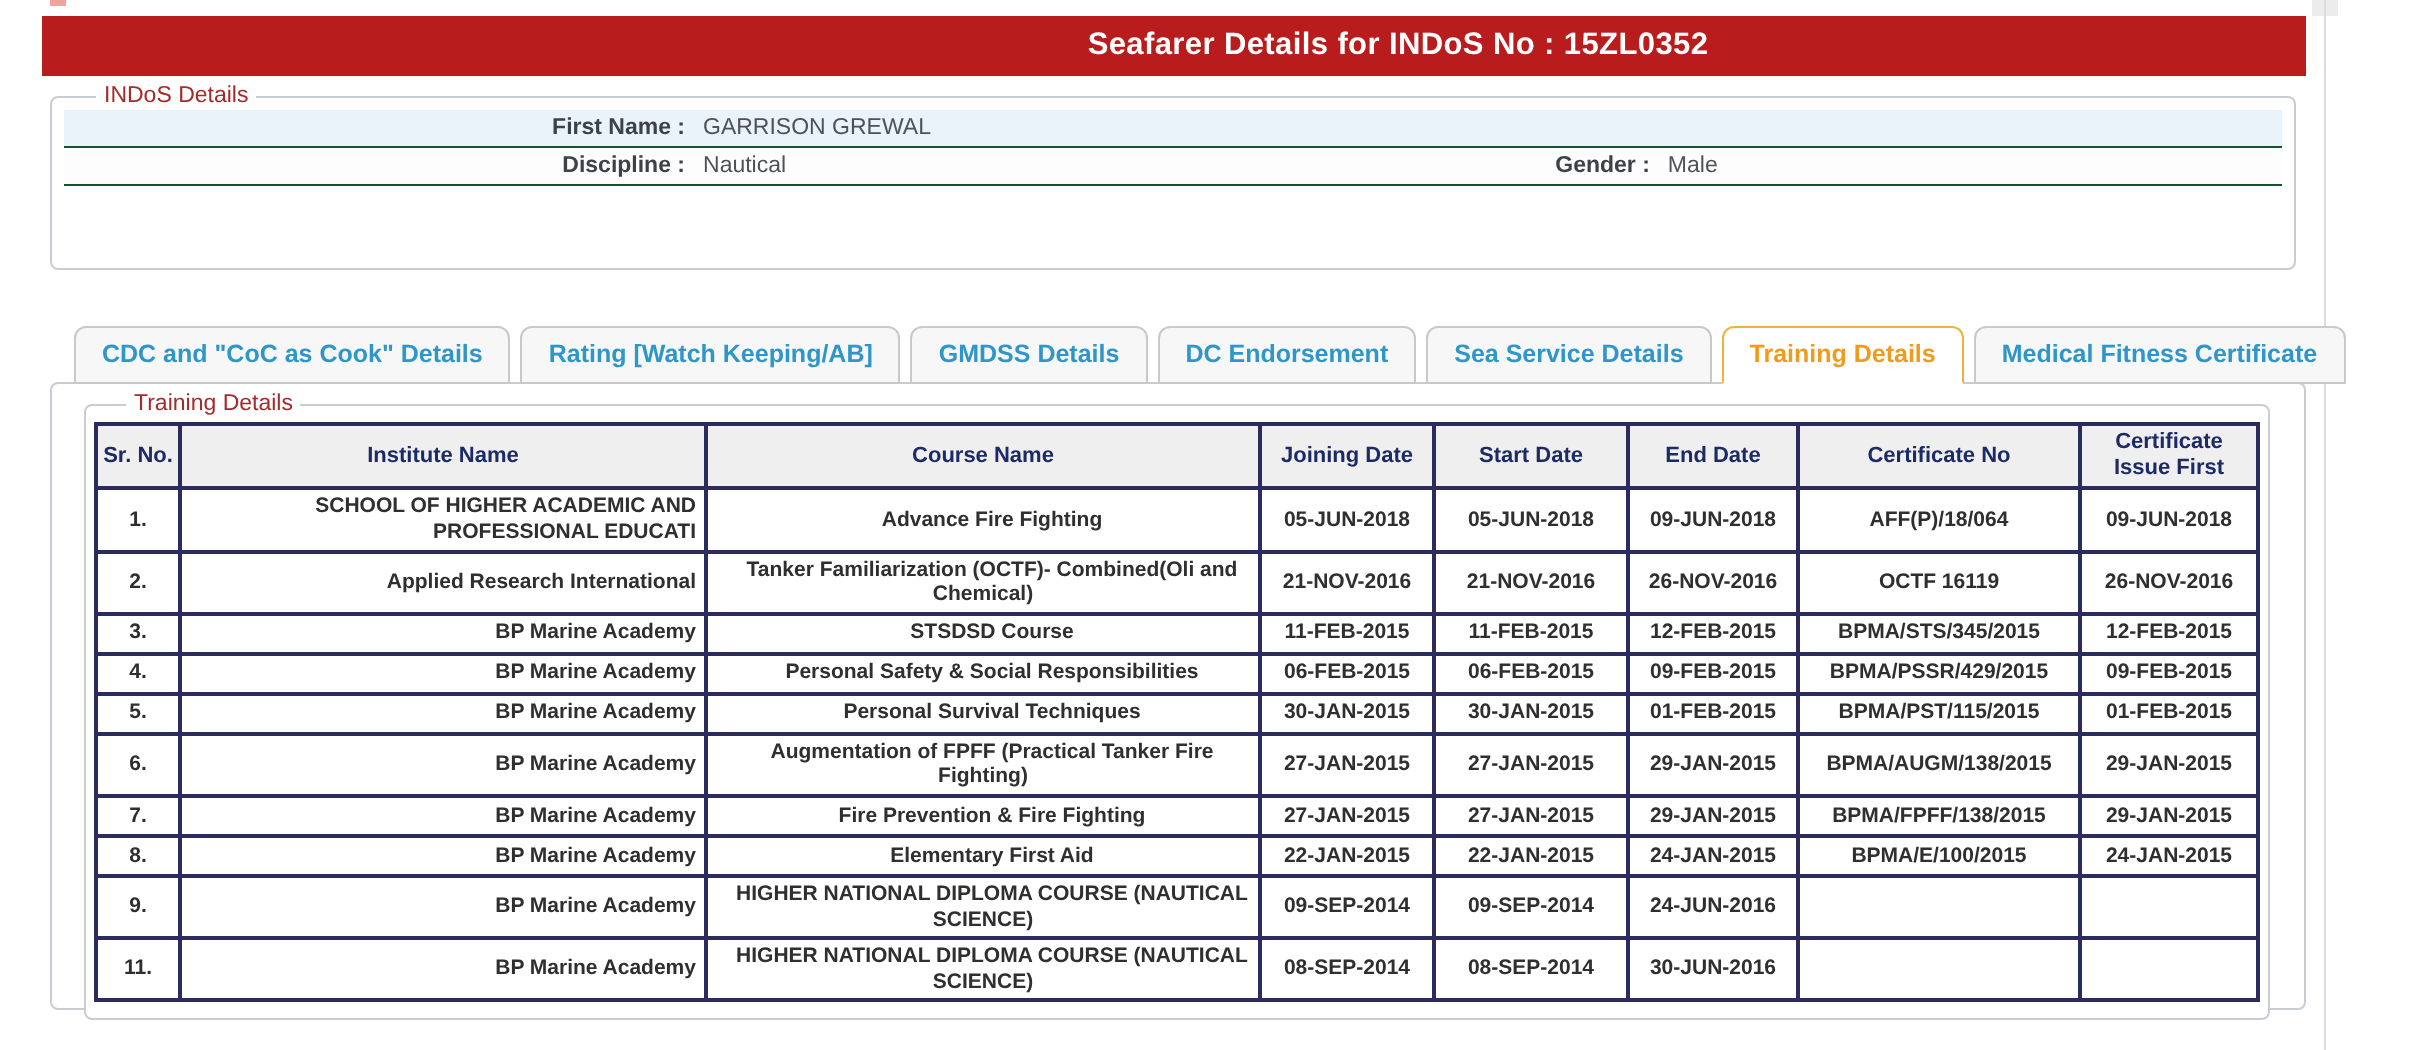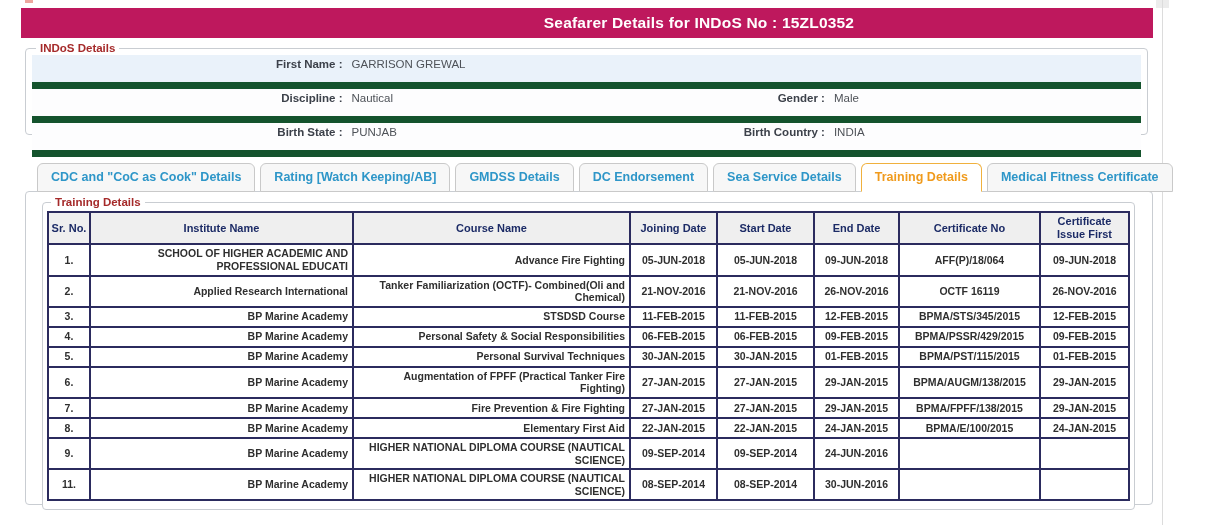--- a/index.html
+++ b/index.html
@@ -8,47 +8,47 @@
     position: relative;
     width: 1214px; height: 525px;
     background: #fff;
     font-family: "Liberation Sans", sans-serif;
     overflow: hidden;
   }
   
   .title-bar {
     position: absolute; left: 21px; top: 8px;
     width: 1132px; height: 30px;
-    background: #be185d;
+    background: #b91c1c;
     color: #ffffff;
     font-weight: bold; font-size: 15.5px; line-height: 30px;
     text-align: center; text-indent: 224px;
     letter-spacing: .2px;
   }
   
   fieldset {
     border: 1px solid #c9cdd2;
     border-radius: 4px;
     background: #fff;
   }
   legend {
-    font-size: 11.5px; font-weight: bold;
+    font-size: 11.5px; font-weight: normal;
     color: #a52a2a;
-    padding: 0 4px; margin-left: 4px;
+    padding: 0 4px; margin-left: 16px;
     white-space: nowrap;
   }
   .indos-fieldset {
     position: absolute; left: 25px; top: 42px;
     width: 1123px; height: 93px;
     padding: 1px 6px 2px 6px;
   }
   .indos-row {
-    display: flex; height: 34px; line-height: 18px;
+    display: flex; height: 19px; line-height: 18px;
     font-size: 11.5px;
-    border-bottom: 7px solid #14532d;
+    border-bottom: 1px solid #14532d;
     background: #fdfdfe;
   }
   .indos-row.alt { background: #eaf2fa; }
   .half { display: flex; width: 50%; }
   .ind-label { font-weight: bold; color: #3c414a; text-align: right; }
   .half-left  .ind-label { width: 56%; }
   .half-right .ind-label { width: 43%; }
   .ind-value { color: #4e5258; padding-left: 9px; white-space: nowrap; }
   
   .tabs {
@@ -104,21 +104,21 @@
   }
   table.training td {
     font-size: 10.5px; font-weight: bold;
     color: #2f2f2f;
     padding: 2px 4px;
     height: 20px;
     background: #fff;
     overflow: hidden;
   }
   td.c { text-align: center; }
-  td.course { text-indent: 9px; text-align: right; }
+  td.course { text-indent: 9px; text-align: center; }
   td.inst { text-align: right; padding-left: 7px; }
   th.col-0 { width: 42px; }
   th.col-1 { width: 263px; }
   th.col-2 { width: 277px; }
   th.col-3 { width: 87px; }
   th.col-4 { width: 97px; }
   th.col-5 { width: 85px; }
   th.col-6 { width: 141px; }
   th.col-7 { width: 89px; }
   
@@ -149,30 +149,20 @@
         <div class="indos-row">
           <div class="half half-left">
             <span class="ind-label">Discipline :</span>
             <span class="ind-value">Nautical</span>
           </div>
           <div class="half half-right">
             <span class="ind-label">Gender :</span>
             <span class="ind-value">Male</span>
           </div>
         </div>
-        <div class="indos-row">
-          <div class="half half-left">
-            <span class="ind-label">Birth State :</span>
-            <span class="ind-value">PUNJAB</span>
-          </div>
-          <div class="half half-right">
-            <span class="ind-label">Birth Country :</span>
-            <span class="ind-value">INDIA</span>
-          </div>
-        </div>
       </div>
   </fieldset>
 
   <div class="tabs">
       <div class="tab">CDC and "CoC as Cook" Details</div>
       <div class="tab">Rating [Watch Keeping/AB]</div>
       <div class="tab">GMDSS Details</div>
       <div class="tab">DC Endorsement</div>
       <div class="tab">Sea Service Details</div>
       <div class="tab active">Training Details</div>

